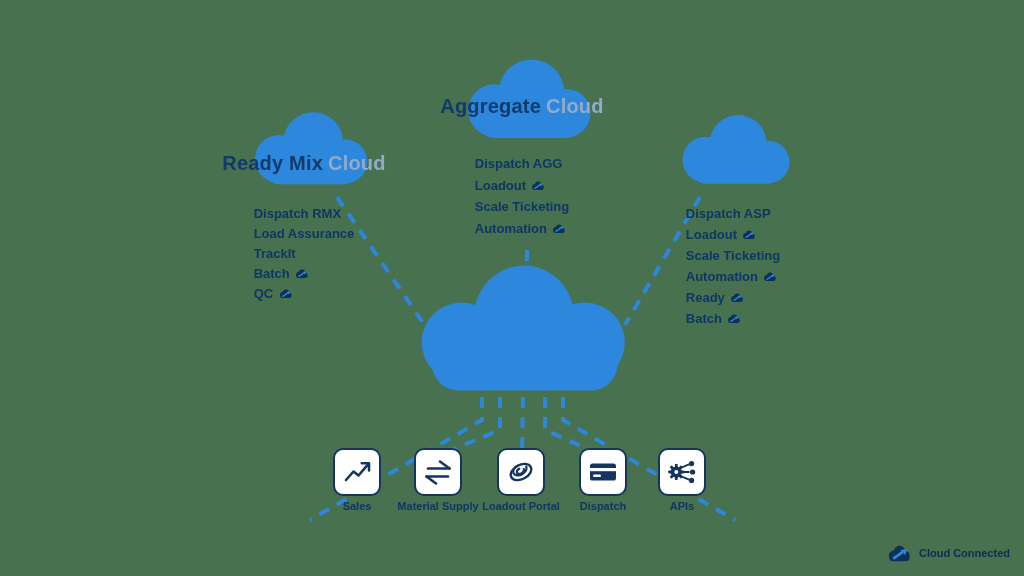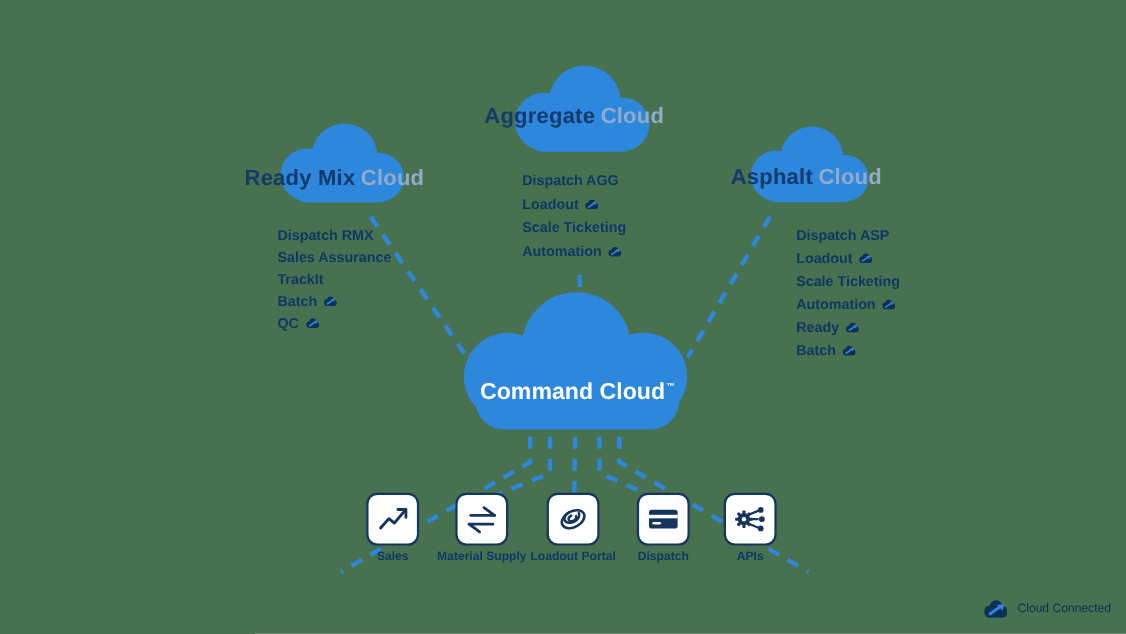--- a/index.html
+++ b/index.html
@@ -22,21 +22,21 @@
   .command-text .w1{font-weight:600;}
   .command-text .w2{font-weight:800;margin-left:6px;}
   .command-text .tm{font-size:8px;vertical-align:9px;margin-left:1px;font-weight:600;}
   .service{position:absolute;z-index:4;width:48px;height:48px;background:#fff;
            border:2px solid #16355e;border-radius:10px;box-sizing:border-box;
            display:flex;align-items:center;justify-content:center;top:448px;}
   .service-label{position:absolute;z-index:4;top:500px;transform:translateX(-50%);
                  font-size:11px;font-weight:bold;color:#0e3765;white-space:nowrap;}
   .footer-badge{position:absolute;z-index:4;right:14px;bottom:13px;
                 display:flex;align-items:center;gap:7px;}
-  .footer-badge .footer-label{font-size:11px;font-weight:normal;color:#0c2d52;white-space:nowrap;}
+  .footer-badge .footer-label{font-size:11px;font-weight:bold;color:#0c2d52;white-space:nowrap;}
 </style>
 </head>
 <body>
 
 <div class="canvas">
 
   <svg width="0" height="0" style="position:absolute" aria-hidden="true">
     <defs>
       <g id="cc-icon">
         <circle cx="4.1" cy="6.8" r="2.7" fill="#0d3056"></circle>
@@ -71,21 +71,21 @@
     </g>
   </svg>
   <div class="cloud-title" style="left:304px;top:163px">
     <span class="t1">Ready Mix</span><span class="t2">Cloud</span>
   </div>
   <div class="products" style="left:304px;top:203px;--lh:20px">
     <div class="product">
         <span>Dispatch RMX</span>
       </div>
     <div class="product">
-        <span>Sales Assurance</span>
+        <span>Load Assurance</span>
       </div>
     <div class="product">
         <span>TrackIt</span>
       </div>
     <div class="product">
         <span>Batch</span>
         <svg class="cc-mini" viewBox="0 0 14 11">
           <use href="#cc-icon"></use>
         </svg>
       </div>
@@ -130,24 +130,21 @@
   </div>
 
   <svg class="cloud-shape" style="left:671px;top:112px" width="126" height="84" viewBox="0 0 220 140">
     <g fill="#2c87dd">
       <circle cx="60" cy="80" r="40"></circle>
         <circle cx="117" cy="52" r="50"></circle>
       <circle cx="170" cy="84" r="37"></circle>
         <rect x="38" y="78" width="152" height="44" rx="22"></rect>
     </g>
   </svg>
-  <div class="cloud-title" style="left:733px;top:162px">
-    <span class="t1">Asphalt</span><span class="t2">Cloud</span>
-  </div>
-  <div class="products" style="left:771px;top:203px;--lh:21px">
+  <div class="products" style="left:733px;top:203px;--lh:21px">
     <div class="product">
         <span>Dispatch ASP</span>
       </div>
     <div class="product">
         <span>Loadout</span>
         <svg class="cc-mini" viewBox="0 0 14 11">
           <use href="#cc-icon"></use>
         </svg>
       </div>
     <div class="product">
@@ -174,23 +171,20 @@
   </div>
 
   <svg class="cloud-shape" style="left:404px;top:264px" width="240" height="136" viewBox="0 0 300 170">
     <g fill="#2c87dd">
       <circle cx="72" cy="98" r="50"></circle>
         <circle cx="150" cy="64" r="62"></circle>
       <circle cx="226" cy="98" r="50"></circle>
         <rect x="35" y="92" width="232" height="66" rx="33"></rect>
     </g>
   </svg>
-  <div class="command-text" style="left:525px;top:357px">
-    <span class="w1">Command</span><span class="w2">Cloud</span><span class="tm">™</span>
-  </div>
 
   <div class="service" style="left:333px">
     <svg width="30" height="30" viewBox="0 0 30 30">
       <g fill="none" stroke="#16355e" stroke-width="2.6" stroke-linecap="round" stroke-linejoin="round">
         <path d="M4,23 L11.5,14.5 L16.5,18.5 L26.5,6.8"></path>
         <path d="M19.8,6.2 H27 V13.4"></path>
       </g>
     </svg>
   </div>
   <div class="service-label" style="left:357px">Sales</div>

